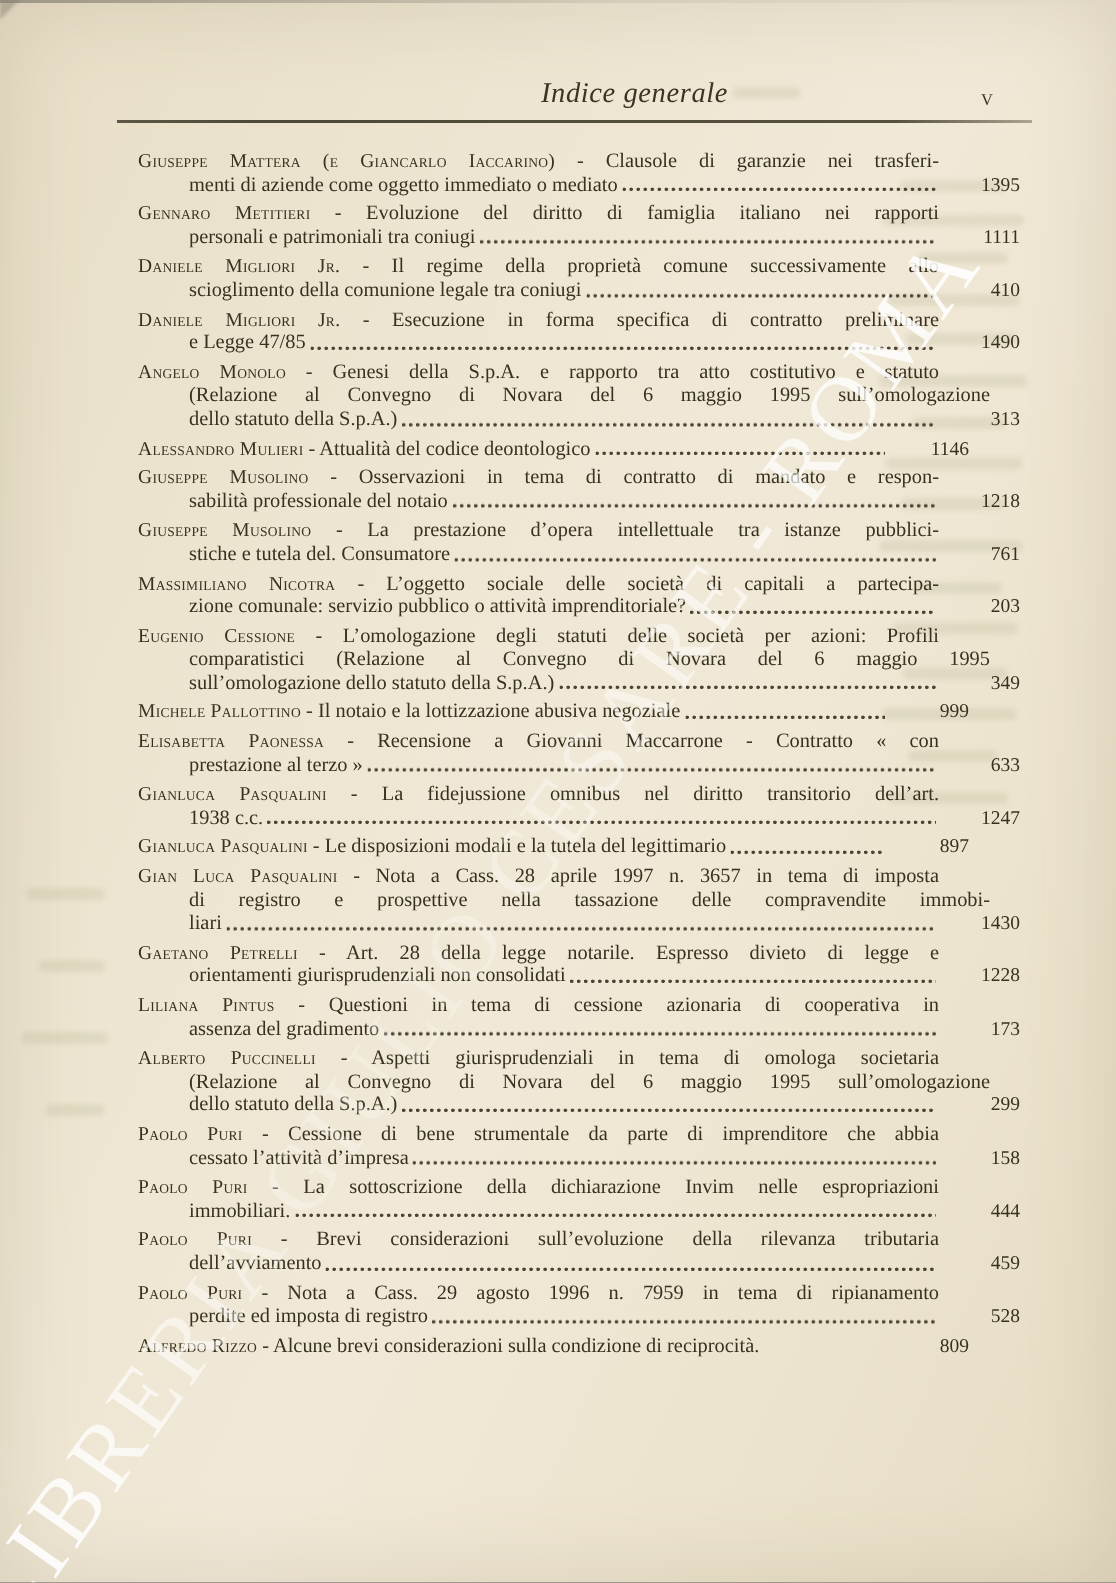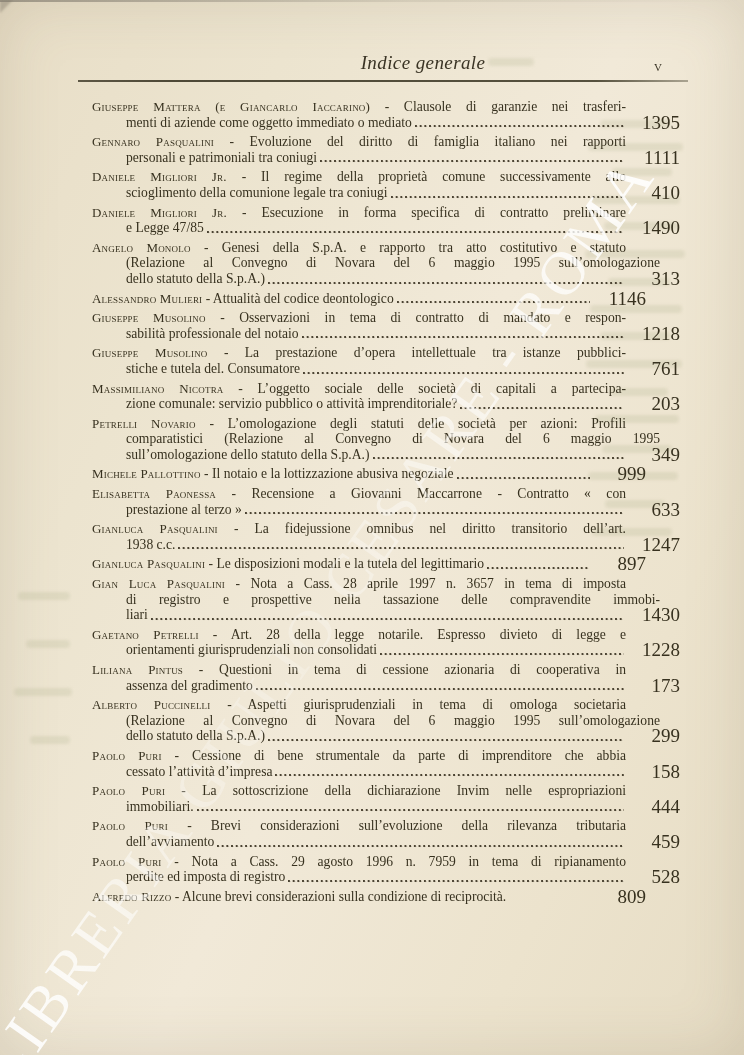--- a/index.html
+++ b/index.html
@@ -32,21 +32,21 @@
   .toc-line { line-height:15.6px; font-size:13.6px;margin-left:14px; }
   .toc-line.justify { width:534px; text-align:justify; text-align-last:justify; }
   .toc-line.cont { padding-left:34px; }
   .toc-line.last { display:flex; align-items:flex-end; width:554px; }
   .toc-line.last .txt { white-space:nowrap; flex:0 0 auto; }
   .author { font-variant:small-caps; font-size:13px; letter-spacing:0.2px; }
   .leader { flex:1 1 auto; align-self:flex-end; height:4px; margin:0 4px 2px 3px;
     background-image:radial-gradient(circle at 1.1px 2.2px, #4b4332 1px, rgba(75,67,50,0) 1.35px);
     background-size:4.7px 4px; background-repeat:repeat-x; }
   .leader.hidden { background:none; }
-  .pagenum { flex:0 0 52px; width:52px; text-align:right; font-size:19px; }
+  .pagenum { flex:0 0 52px; width:52px; text-align:right; font-size:13px; }
 
   
   .watermark { position:absolute; left:-30px; top:1059px; transform-origin:0 0;
     transform:rotate(-54.8deg); white-space:nowrap; pointer-events:none;
     font-family:"Liberation Serif","DejaVu Serif",serif;
     font-size:62px; letter-spacing:4px; line-height:1; font-weight:400;
     background:linear-gradient(90deg, rgba(255,255,255,0.95) 0%, rgba(255,255,255,0.8) 10%,
        rgba(255,255,255,0.30) 28%, rgba(255,255,255,0.22) 46%, rgba(255,255,255,0.38) 62%,
        rgba(255,255,255,0.62) 78%, rgba(255,255,255,0.9) 100%);
     -webkit-background-clip:text; background-clip:text; color:transparent;
@@ -95,21 +95,21 @@
   <div class="toc-list">
       <div class="toc-entry">
         <div class="toc-line justify"><span class="txt"><span class="author">Giuseppe Mattera (e Giancarlo Iaccarino)</span> - Clausole di garanzie nei trasferi-</span></div>
         <div class="toc-line cont last">
           <span class="txt">menti di aziende come oggetto immediato o mediato</span>
           <span class="leader"></span>
           <span class="pagenum">1395</span>
         </div>
       </div>
       <div class="toc-entry">
-        <div class="toc-line justify"><span class="txt"><span class="author">Gennaro Pasqualini</span> - Evoluzione del diritto di famiglia italiano nei rapporti</span></div>
+        <div class="toc-line justify"><span class="txt"><span class="author">Gennaro Metitieri</span> - Evoluzione del diritto di famiglia italiano nei rapporti</span></div>
         <div class="toc-line cont last">
           <span class="txt">personali e patrimoniali tra coniugi</span>
           <span class="leader"></span>
           <span class="pagenum">1111</span>
         </div>
       </div>
       <div class="toc-entry">
         <div class="toc-line justify"><span class="txt"><span class="author">Daniele Migliori Jr.</span> - Il regime della proprietà comune successivamente allo</span></div>
         <div class="toc-line cont last">
           <span class="txt">scioglimento della comunione legale tra coniugi</span>
@@ -159,21 +159,21 @@
       </div>
       <div class="toc-entry">
         <div class="toc-line justify"><span class="txt"><span class="author">Massimiliano Nicotra</span> - L’oggetto sociale delle società di capitali a partecipa-</span></div>
         <div class="toc-line cont last">
           <span class="txt">zione comunale: servizio pubblico o attività imprenditoriale?</span>
           <span class="leader"></span>
           <span class="pagenum">203</span>
         </div>
       </div>
       <div class="toc-entry">
-        <div class="toc-line justify"><span class="txt"><span class="author">Petrelli Novario</span> - L’omologazione degli statuti delle società per azioni: Profili</span></div>
+        <div class="toc-line justify"><span class="txt"><span class="author">Eugenio Cessione</span> - L’omologazione degli statuti delle società per azioni: Profili</span></div>
         <div class="toc-line cont justify"><span class="txt">comparatistici (Relazione al Convegno di Novara del 6 maggio 1995</span></div>
         <div class="toc-line cont last">
           <span class="txt">sull’omologazione dello statuto della S.p.A.)</span>
           <span class="leader"></span>
           <span class="pagenum">349</span>
         </div>
       </div>
       <div class="toc-entry">
         <div class="toc-line last">
           <span class="txt"><span class="author">Michele Pallottino</span> - Il notaio e la lottizzazione abusiva negoziale</span>

